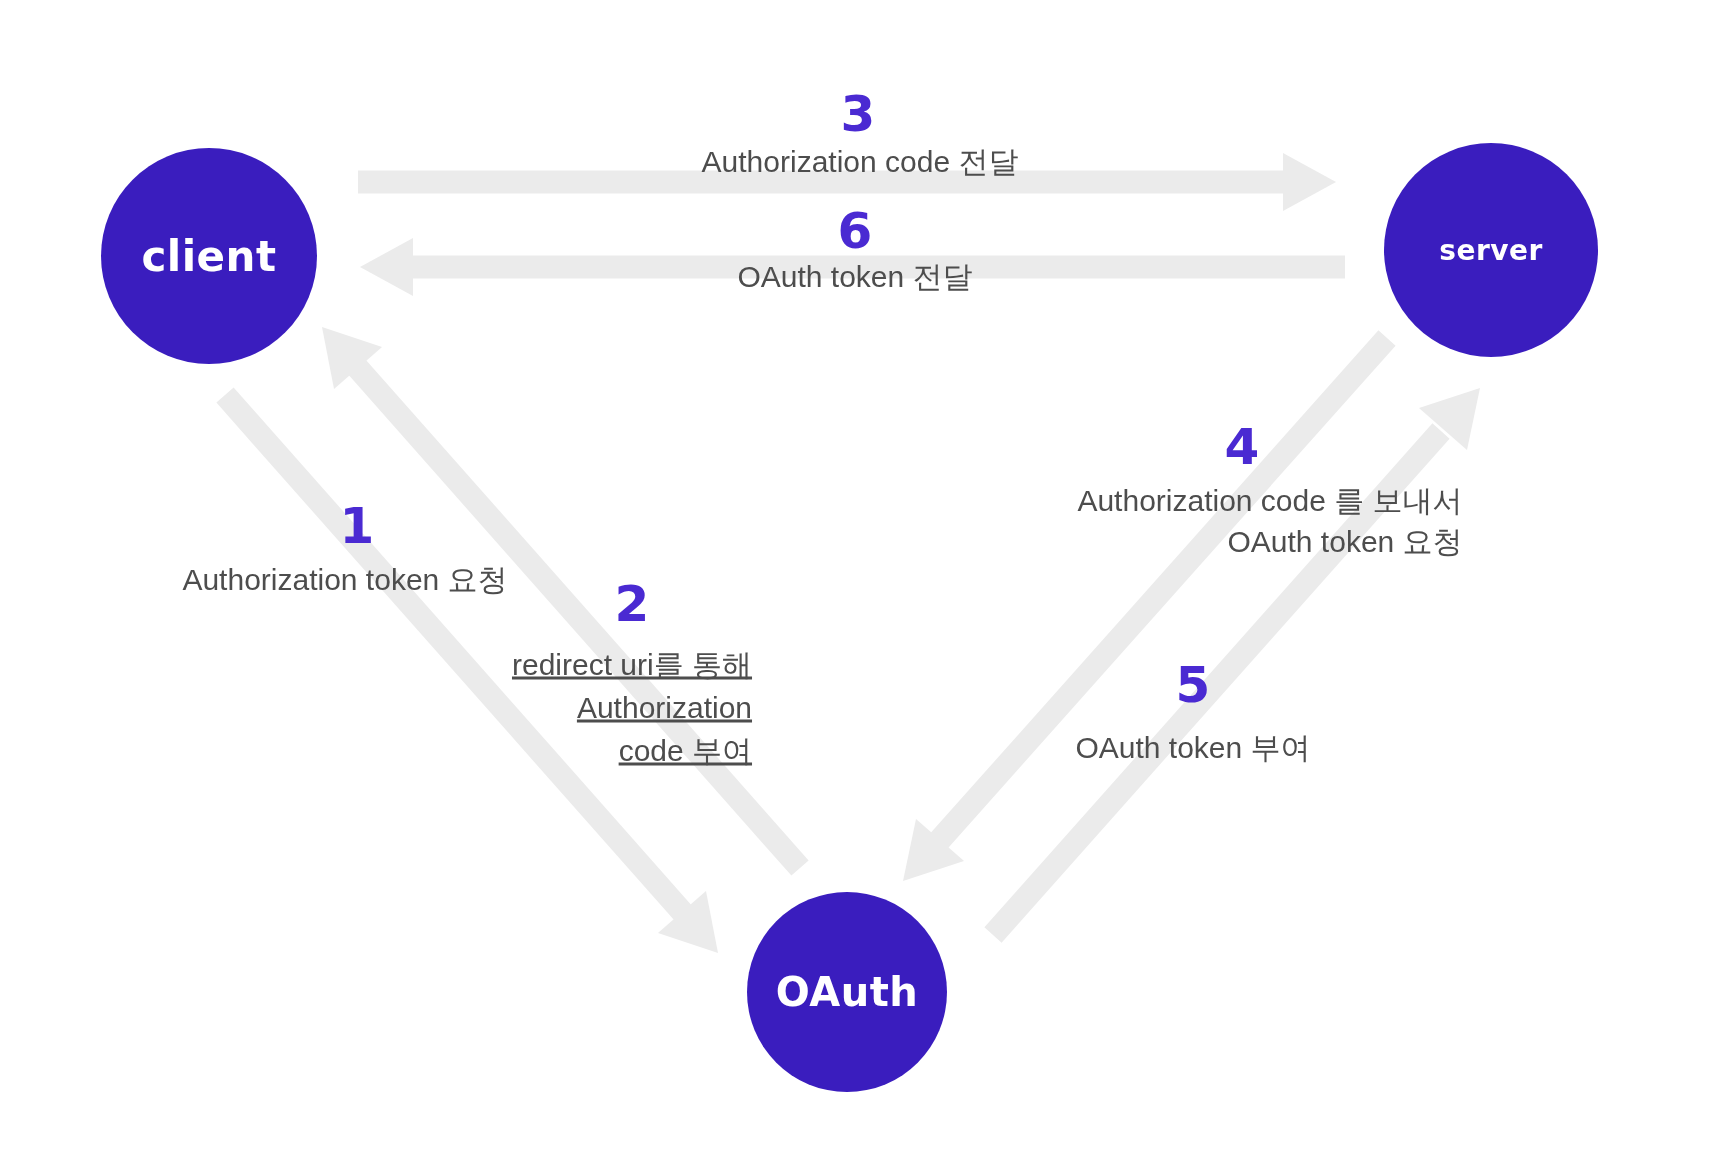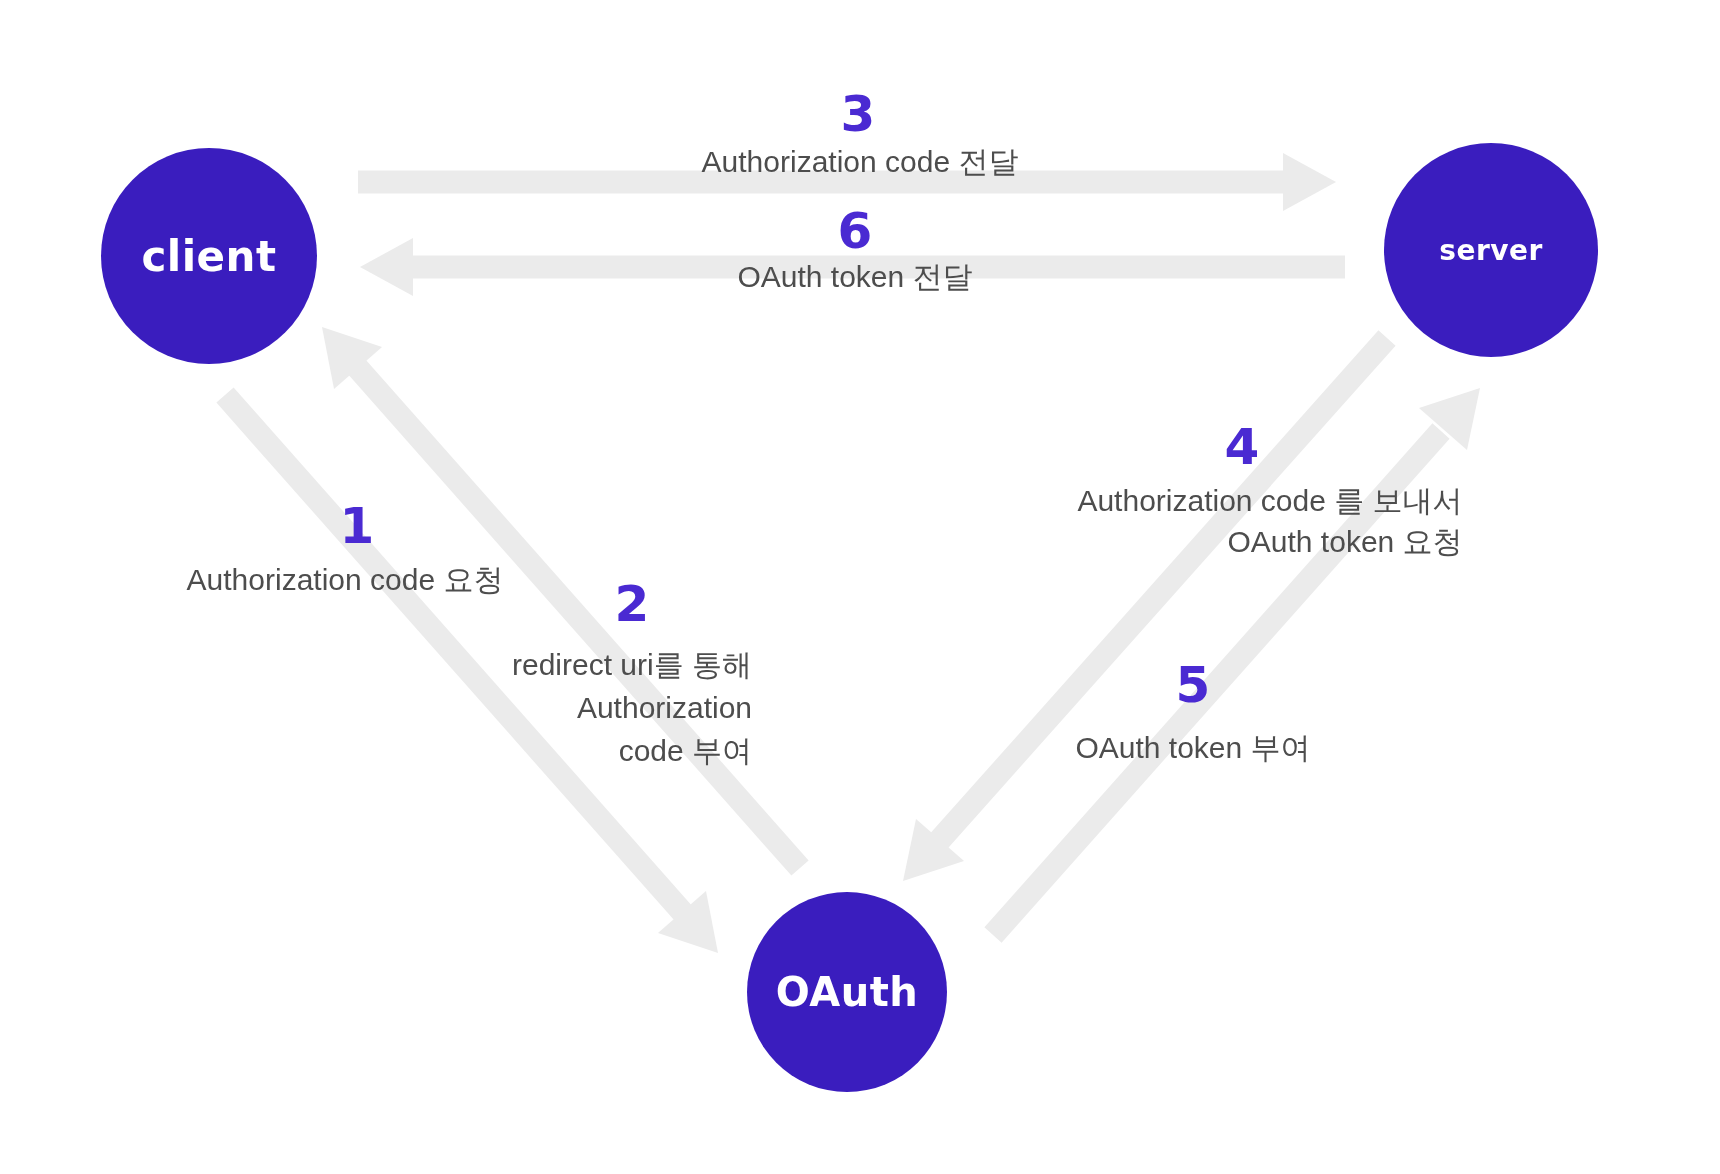--- a/index.html
+++ b/index.html
@@ -81,24 +81,24 @@
     <span>OAuth</span>
   </div>
 
   <div class="step-num" style="left:858px; top:114px;">3</div>
   <div class="step-label" style="left:860px; top:162px;">Authorization code 전달</div>
 
   <div class="step-num" style="left:855px; top:231px;">6</div>
   <div class="step-label" style="left:855px; top:277px;">OAuth token 전달</div>
 
   <div class="step-num" style="left:357px; top:526px;">1</div>
-  <div class="step-label" style="left:345px; top:580px;">Authorization code 요청</div>
+  <div class="step-label" style="left:345px; top:580px;">Authorization token 요청</div>
 
   <div class="step-num" style="left:632px; top:604px;">2</div>
-  <div class="step-label" style="left:632px; top:707px; line-height:43px;">
+  <div class="step-label" style="left:632px; top:707px; line-height:43px;text-decoration:underline;">
     <div>redirect uri를 통해</div>
     <div>Authorization</div>
     <div>code 부여</div>
   </div>
 
   <div class="step-num" style="left:1242px; top:447px;">4</div>
   <div class="step-label" style="left:1238px; top:521px; line-height:41px;margin-left:32px;">
     <div>Authorization code 를 보내서</div>
     <div>OAuth token 요청</div>
   </div>

